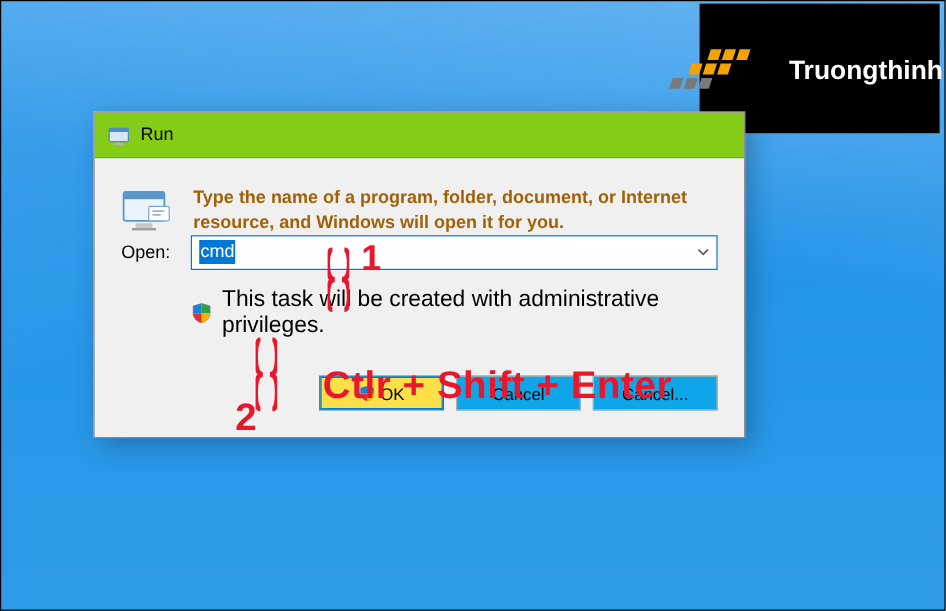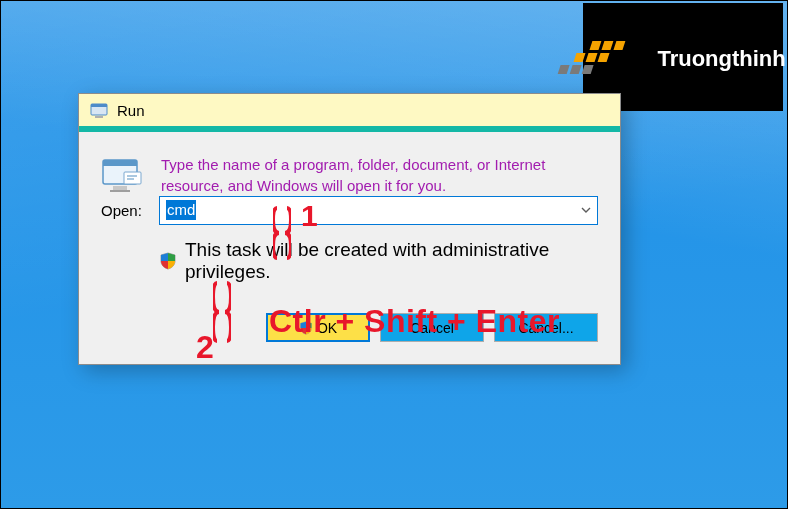--- a/index.html
+++ b/index.html
@@ -52,23 +52,23 @@
   .run-window {
     position:absolute;
     left:77px; top:92px;
     width:543px;
     background:#f0f0f0;
     border:1px solid #8c8c8c;
     box-shadow: 6px 6px 20px rgba(0,0,0,0.25);
   }
   .titlebar {
     height:38px;
-    background:#fef9c3;
+    background:#84cc16;
     display:flex; align-items:center;
-    border-bottom:6px solid #14b8a6;
+    border-bottom:1px solid #14b8a6;
     padding:0 10px;
   }
   .titlebar .icon {
     width:20px; height:20px;
     margin-right:8px;
     display:flex; align-items:center; justify-content:center;
   }
   .titlebar .title {
     font-size:15px;
     color:#000;
@@ -79,21 +79,22 @@
   }
   .row1 { display:flex; gap:18px; }
   .run-icon {
     width:42px; height:42px;
     display:flex; align-items:center; justify-content:center;
     flex-shrink:0;
   }
   .desc {
     font-size:15px;
     line-height:1.4;
-    color:#a21caf;
+    color:#a16207;
+    font-weight:bold;
   }
   .row2 {
     display:flex; align-items:center;
   }
   .open-label {
     width:58px;
     font-size:15px;
   }
   .combo {
     flex:1;

